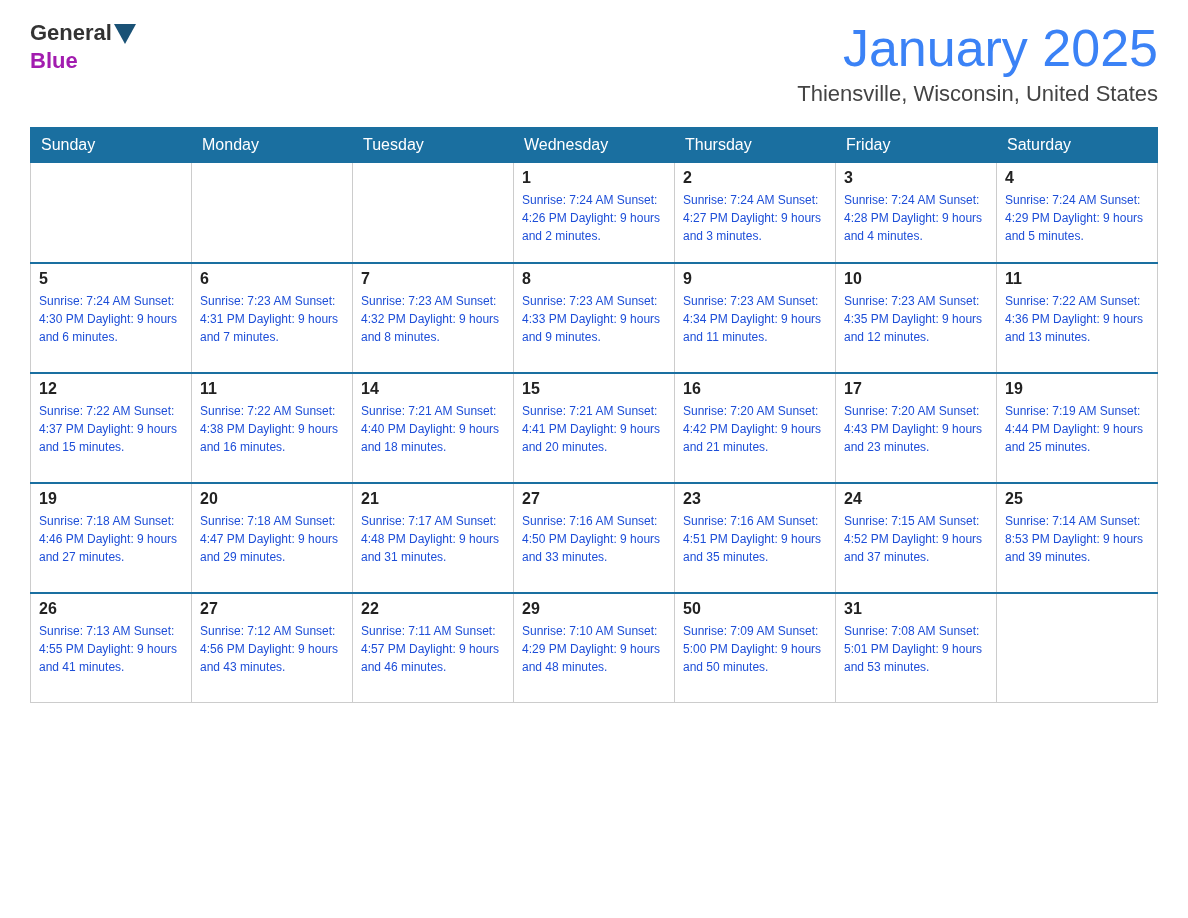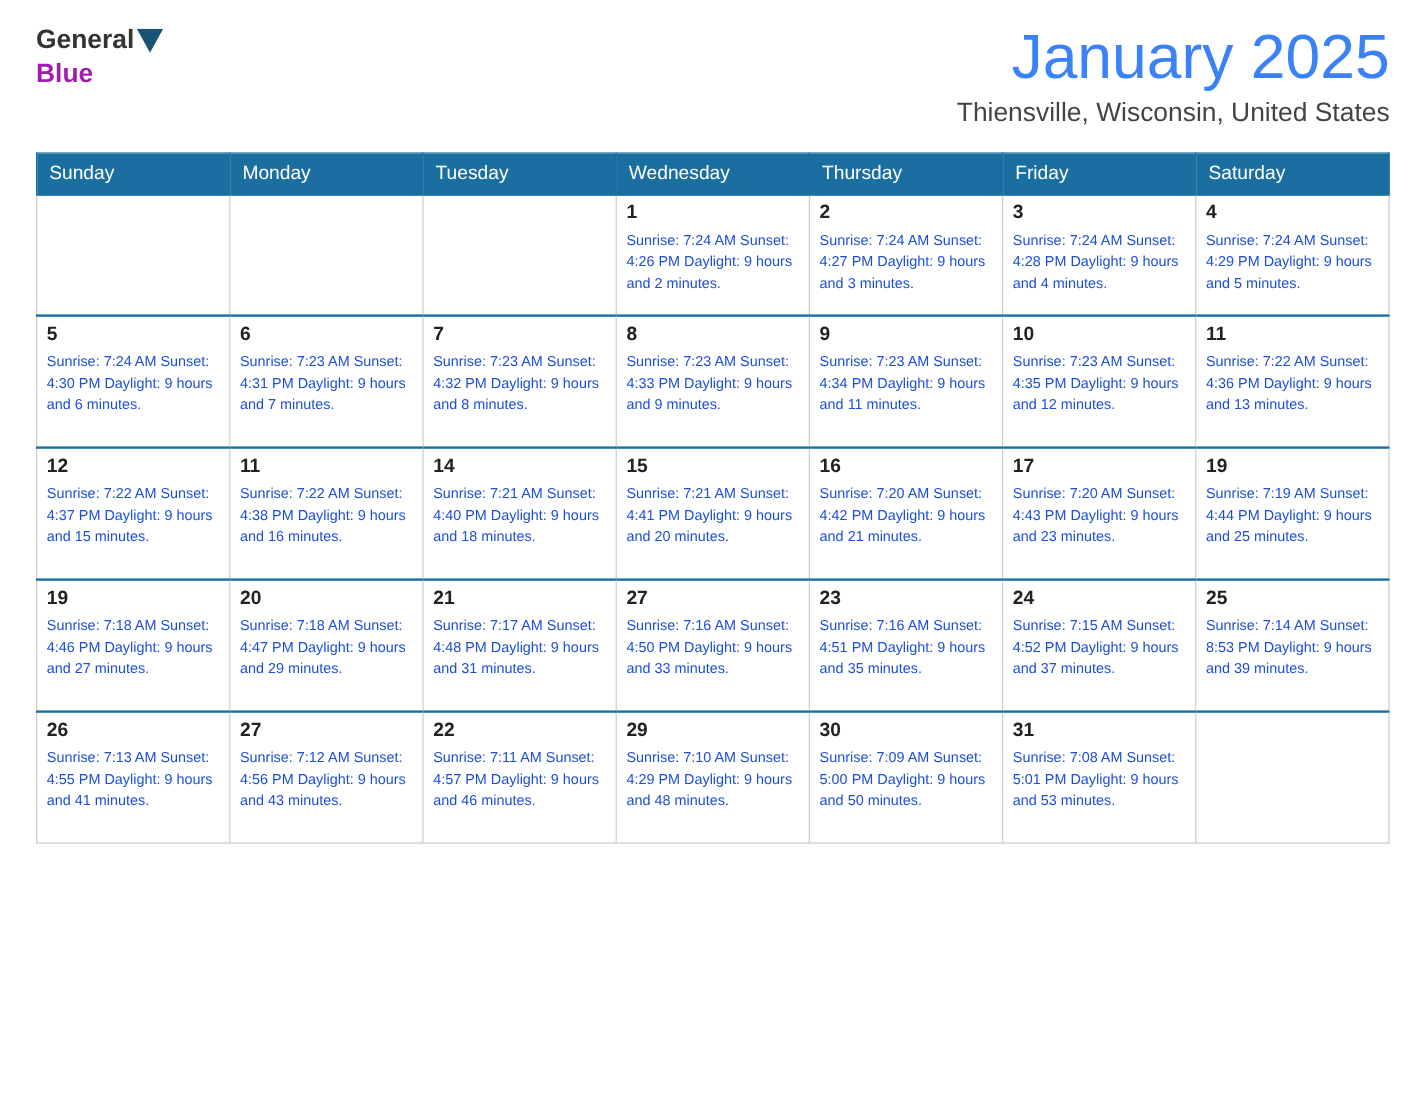--- a/index.html
+++ b/index.html
@@ -329,21 +329,21 @@
 and 46 minutes.</div>
         </td>
         <td class="border-top-blue">
           <div class="day-number">29</div>
           <div class="day-info">Sunrise: 7:10 AM
 Sunset: 4:29 PM
 Daylight: 9 hours
 and 48 minutes.</div>
         </td>
         <td class="border-top-blue">
-          <div class="day-number">30</div>
+          <div class="day-number">50</div>
           <div class="day-info">Sunrise: 7:09 AM
 Sunset: 5:00 PM
 Daylight: 9 hours
 and 50 minutes.</div>
         </td>
         <td class="border-top-blue">
           <div class="day-number">31</div>
           <div class="day-info">Sunrise: 7:08 AM
 Sunset: 5:01 PM
 Daylight: 9 hours

